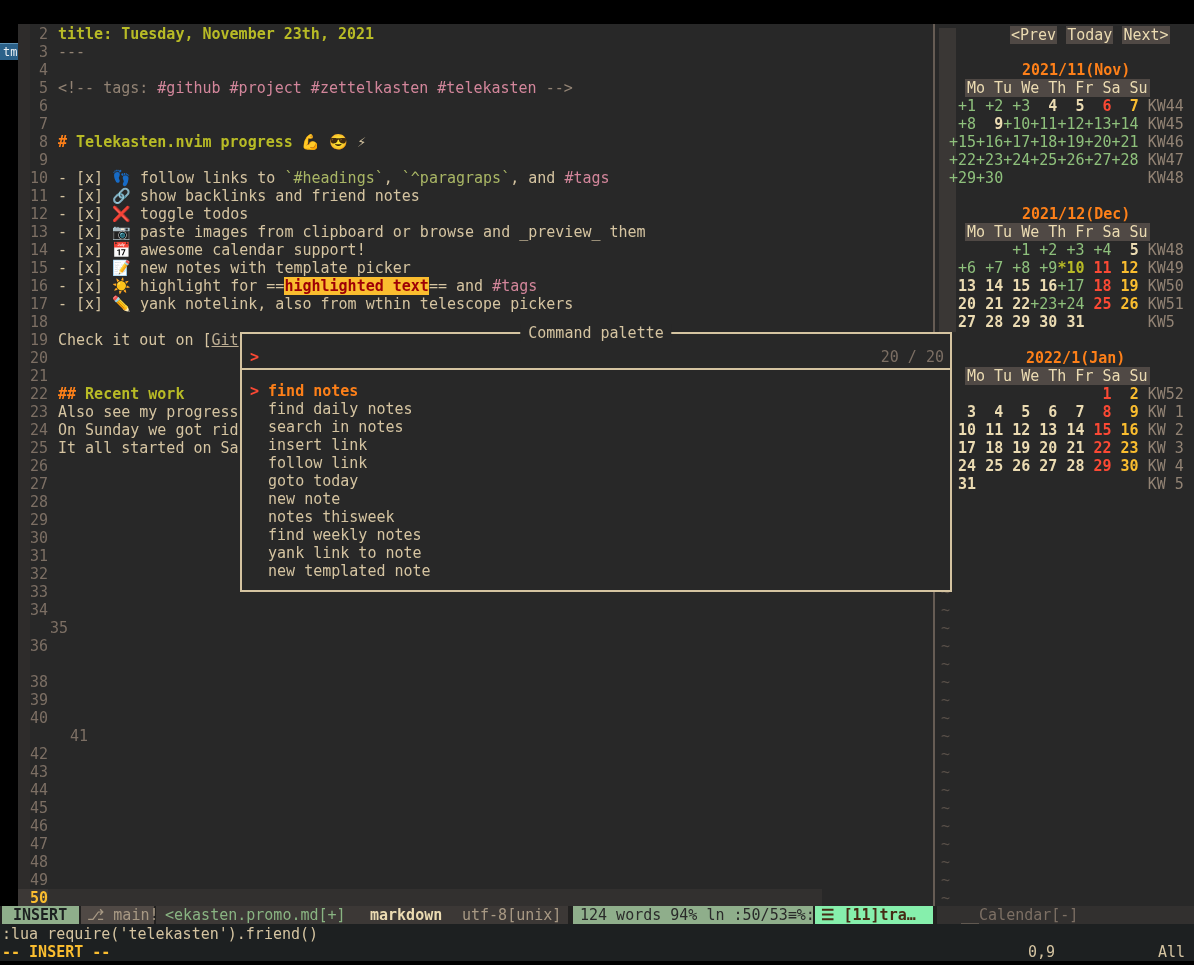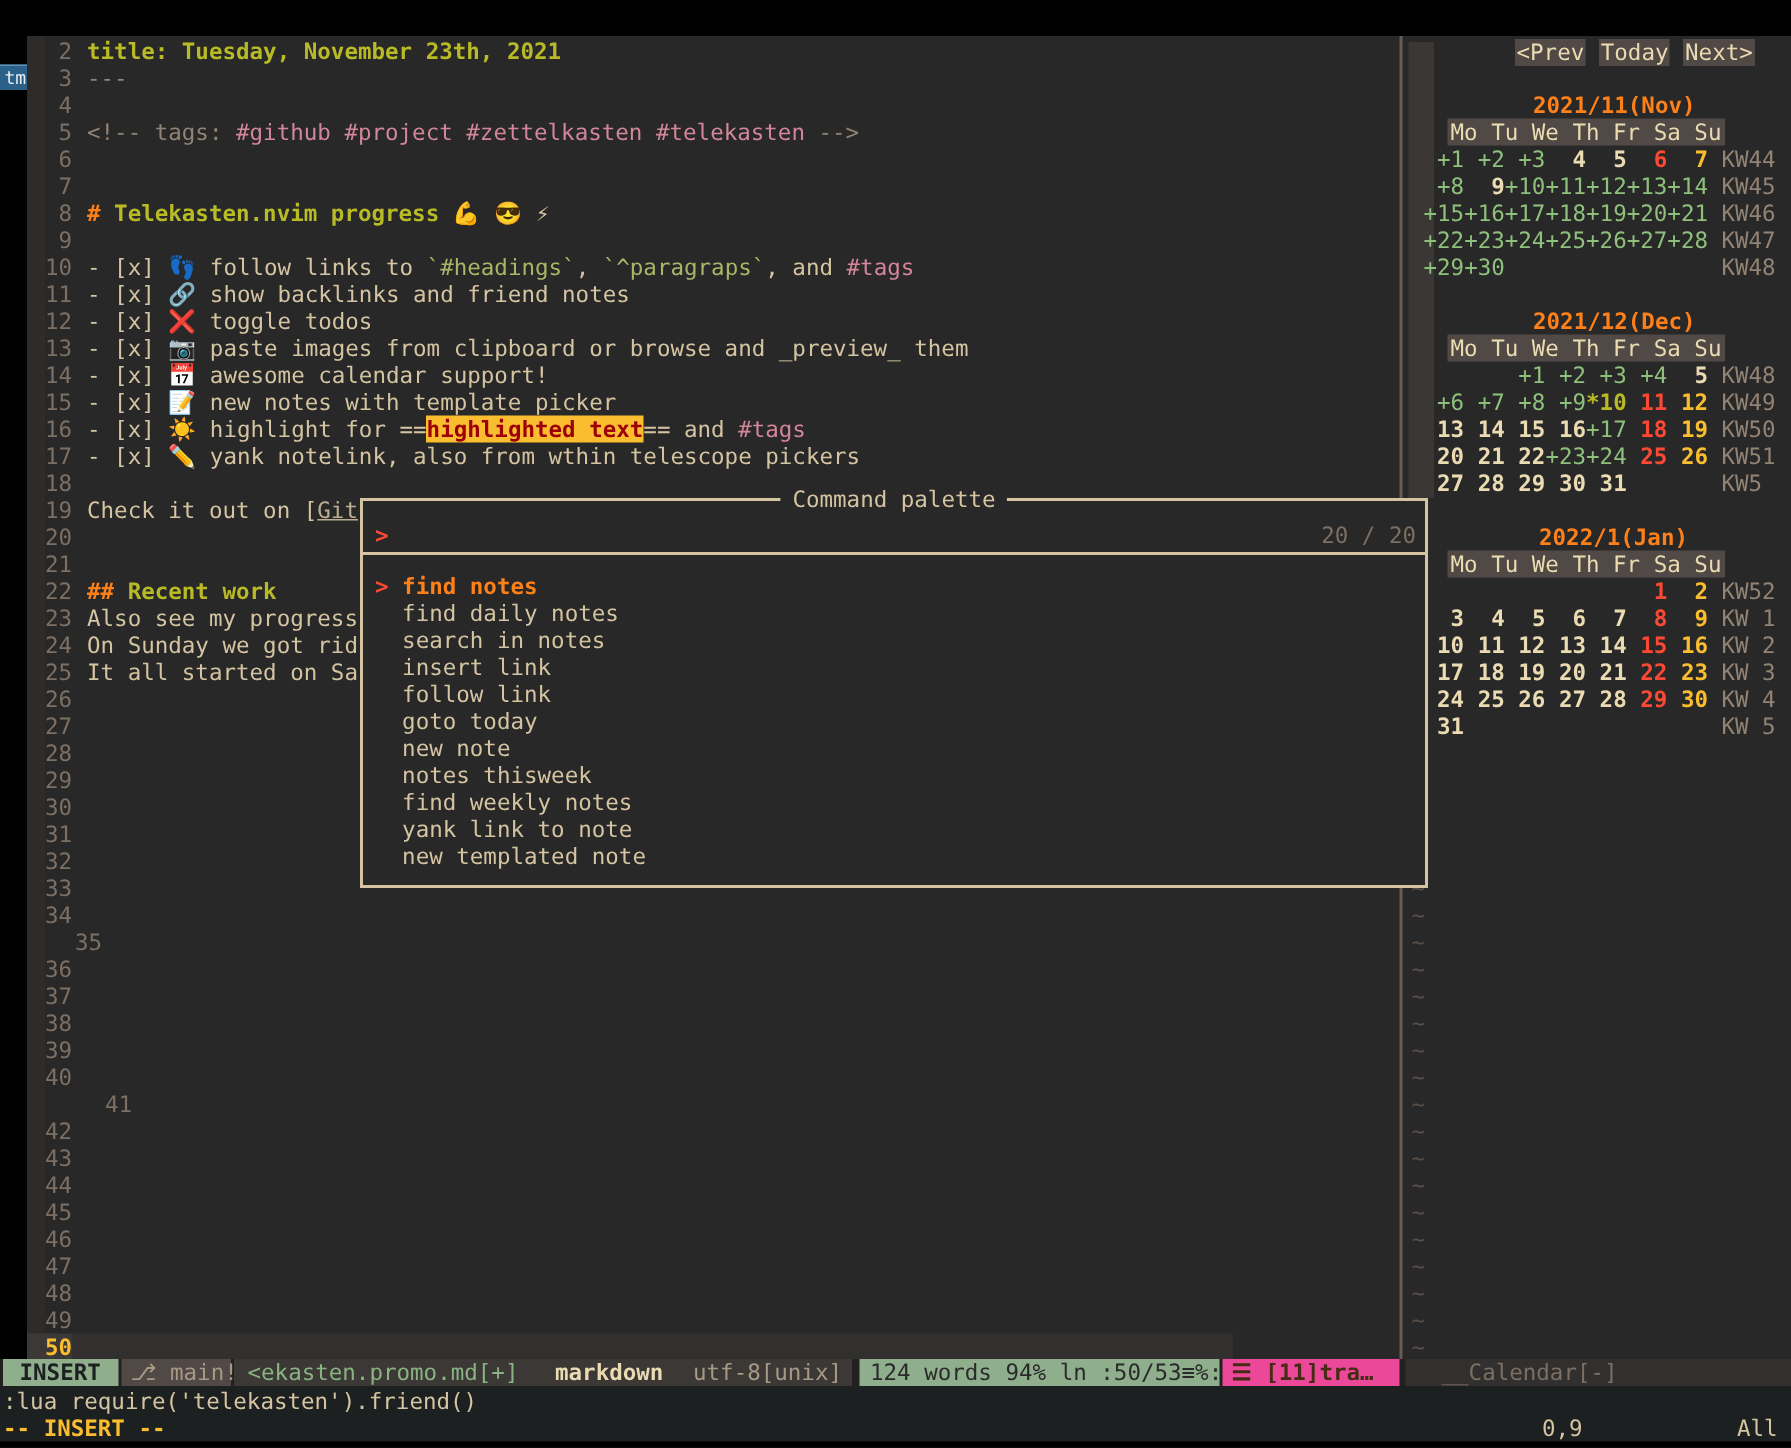--- a/index.html
+++ b/index.html
@@ -57,21 +57,21 @@
   .tilde{position:absolute;left:4px;color:#584f48;height:18px;}
   
   #statusline{left:0;top:906px;width:990px;height:18px;background:#222120;z-index:4;}
   .seg{position:absolute;top:0;height:18px;white-space:pre;box-sizing:border-box;}
   #seg-mode{left:2px;width:77px;background:#8fae8b;color:#1d2021;font-weight:bold;padding-left:11px;}
   #seg-branch{left:81px;width:73px;background:#504945;color:#a89984;padding-left:6px;}
   #seg-file{left:156px;width:412px;background:#3c3836;color:#89b482;padding-left:9px;}
   #seg-ft{left:370px;color:#ebdbb2;font-weight:bold;}
   #seg-enc{left:462px;color:#a89984;}
   #seg-stats{left:573px;width:240px;background:#8fae8b;color:#2a2a2a;padding-left:7px;}
-  #seg-buf{left:815px;width:118px;background:#ec4899;color:#462b15;font-weight:bold;padding-left:6px;}
+  #seg-buf{left:815px;width:118px;background:#86efac;color:#462b15;font-weight:bold;padding-left:6px;}
   #seg-cal{left:937px;width:257px;background:#32302f;color:#7c6f64;padding-left:24px;}
   
   #cmdarea{left:0;top:924px;width:1194px;height:37px;background:#1d2021;}
   #cmdline{left:2px;top:925px;color:#d5c4a1;white-space:pre;}
   #modeline{left:2px;top:943px;color:#fabd2f;font-weight:bold;white-space:pre;}
   #ruler{left:1028px;top:943px;color:#d5c4a1;}
   #scrollpos{left:1158px;top:943px;color:#d5c4a1;}
 </style>
 </head>
 <body>
@@ -112,21 +112,20 @@
     <div class="eline" style="top: 450px;"><span class="lnum">27</span></div>
     <div class="eline" style="top: 468px;"><span class="lnum">28</span></div>
     <div class="eline" style="top: 486px;"><span class="lnum">29</span></div>
     <div class="eline" style="top: 504px;"><span class="lnum">30</span></div>
     <div class="eline" style="top: 522px;"><span class="lnum">31</span></div>
     <div class="eline" style="top: 540px;"><span class="lnum">32</span></div>
     <div class="eline" style="top: 558px;"><span class="lnum">33</span></div>
     <div class="eline" style="top: 576px;"><span class="lnum">34</span></div>
     <div class="eline" style="top: 594px; padding-left: 20px;"><span class="lnum">35</span></div>
     <div class="eline" style="top: 612px;"><span class="lnum">36</span></div>
-    <div class="eline" style="top: 630px;"><span class="lnum">37</span></div>
     <div class="eline" style="top: 648px;"><span class="lnum">38</span></div>
     <div class="eline" style="top: 666px;"><span class="lnum">39</span></div>
     <div class="eline" style="top: 684px;"><span class="lnum">40</span></div>
     <div class="eline" style="top: 702px; padding-left: 40px;"><span class="lnum">41</span></div>
     <div class="eline" style="top: 720px;"><span class="lnum">42</span></div>
     <div class="eline" style="top: 738px;"><span class="lnum">43</span></div>
     <div class="eline" style="top: 756px;"><span class="lnum">44</span></div>
     <div class="eline" style="top: 774px;"><span class="lnum">45</span></div>
     <div class="eline" style="top: 792px;"><span class="lnum">46</span></div>
     <div class="eline" style="top: 810px;"><span class="lnum">47</span></div>

